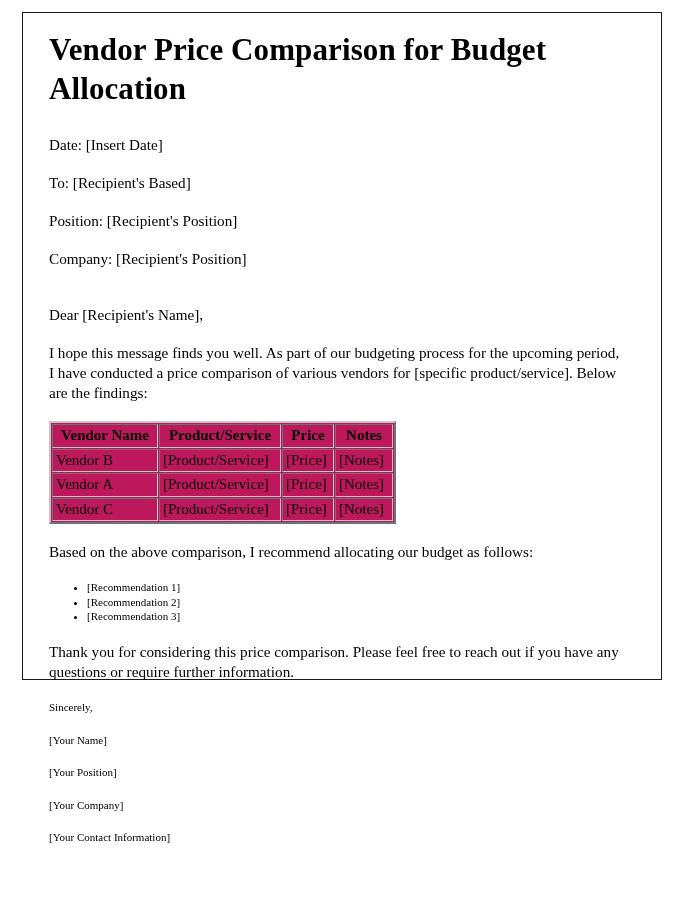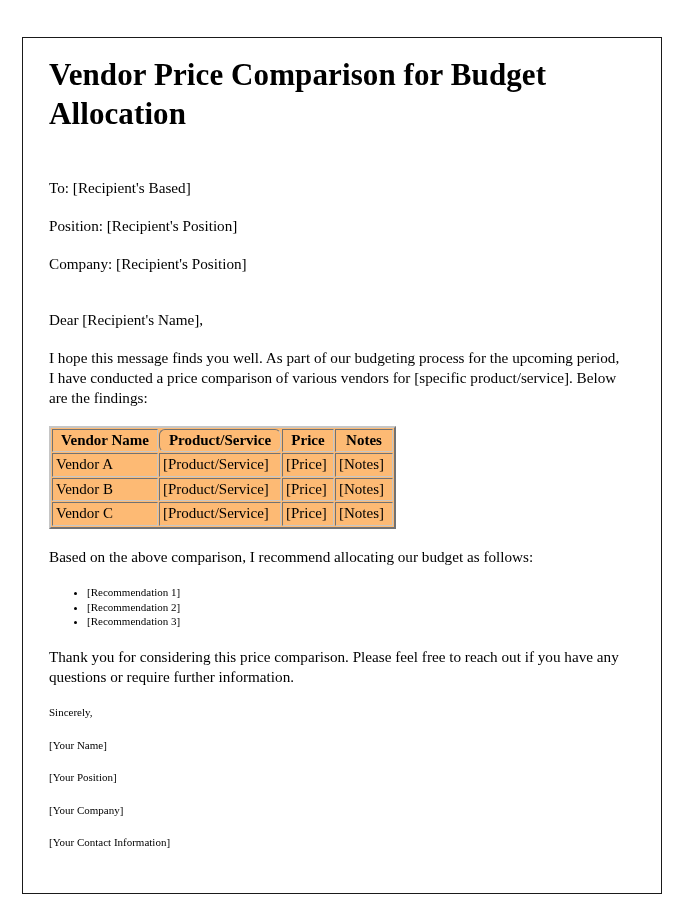--- a/index.html
+++ b/index.html
@@ -12,23 +12,23 @@
   }
   body {
     font-family: "Liberation Serif", "DejaVu Serif", serif;
     color: #000000;
     -webkit-font-smoothing: antialiased;
   }
 
   .page-frame {
     position: absolute;
     left: 22px;
-    top: 37px;
+    top: 12px;
     width: 640px;
-    height: 857px;
+    height: 668px;
     border: 1px solid #1a1a1a;
     background: #ffffff;
     box-sizing: border-box;
   }
 
   .doc-body {
     position: absolute;
     left: 26px;
     top: 18px;
     width: 578px;
@@ -52,40 +52,40 @@
   }
 
   .spacer-after-title { height: 26px; }
   .gap { height: 18px; }
 
   
   .vendor-table {
     border-collapse: separate;
     border-spacing: 1px;
     border: 2px outset #c6c6c6;
-    background: #fdba74;
+    background: #be185d;
     font-size: 15px;
     margin: 0;
   }
   .vendor-table td, .vendor-table th {
     border: 1px inset #c6c6c6;
     padding: 1px 3px;
     line-height: 1.3;
     vertical-align: middle;
     white-space: nowrap;
   }
   .vendor-table th {
     font-weight: bold;
     text-align: center;
   }
   .vendor-table td {
     text-align: left;
   }
   .col-vendor { width: 98px; }
-  .col-product { width: 114px; border-radius: 6px; }
+  .col-product { width: 114px; }
   .col-price { width: 44px; }
   .col-notes { width: 50px; }
 
   .rec-list {
     margin: 0;
     padding: 0 0 0 38px;
     font-size: 11px;
     line-height: 1.33;
     list-style-type: disc;
   }
@@ -96,20 +96,23 @@
 </head>
 <body>
 
 <div class="page-frame">
   <div class="doc-body">
 
     <h1 class="doc-title">Vendor Price Comparison for Budget Allocation</h1>
 
     <div class="spacer-after-title"></div>
 
+    <div>
+      <p class="para">Date: [Insert Date]</p>
+    </div>
     <div class="gap"></div>
 
     <div>
       <p class="para">To: [Recipient's Based]</p>
     </div>
     <div class="gap"></div>
 
     <div>
       <p class="para">Position: [Recipient's Position]</p>
     </div>
@@ -132,27 +135,27 @@
       <thead>
         <tr>
           <th class="col-vendor">Vendor Name</th>
           <th class="col-product">Product/Service</th>
           <th class="col-price">Price</th>
           <th class="col-notes">Notes</th>
         </tr>
       </thead>
       <tbody>
         <tr>
-          <td>Vendor A</td>
+          <td>Vendor B</td>
           <td>[Product/Service]</td>
           <td>[Price]</td>
           <td>[Notes]</td>
         </tr>
         <tr>
-          <td>Vendor B</td>
+          <td>Vendor A</td>
           <td>[Product/Service]</td>
           <td>[Price]</td>
           <td>[Notes]</td>
         </tr>
         <tr>
           <td>Vendor C</td>
           <td>[Product/Service]</td>
           <td>[Price]</td>
           <td>[Notes]</td>
         </tr>

